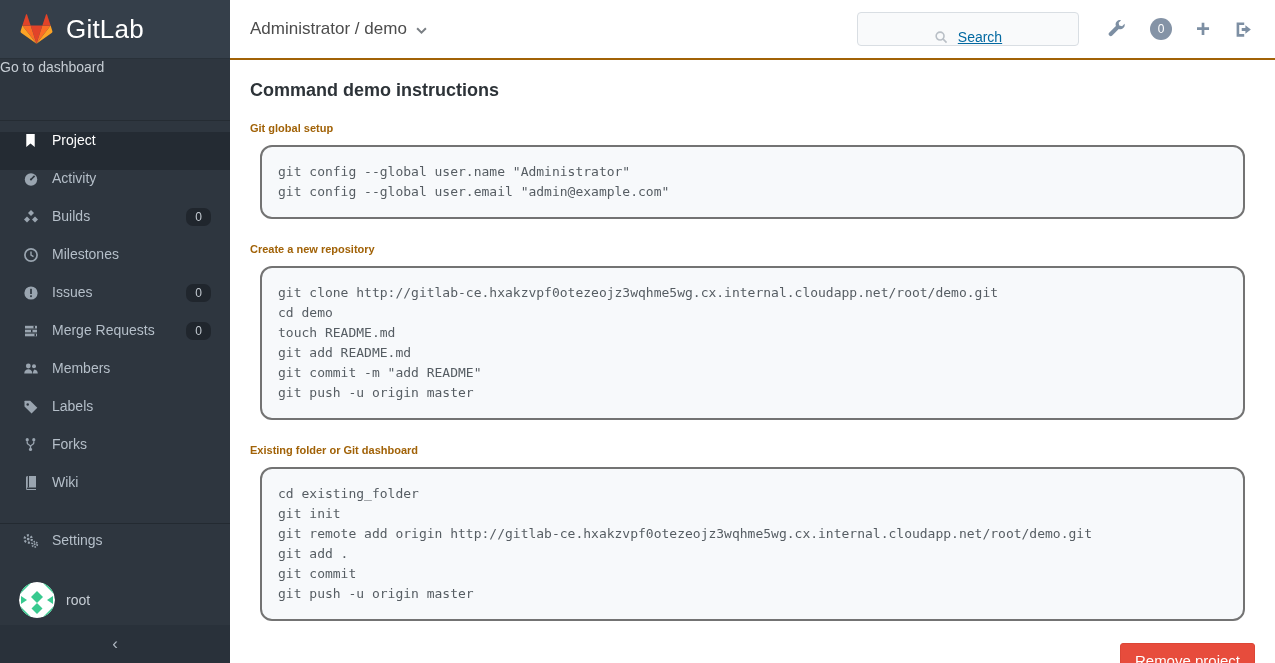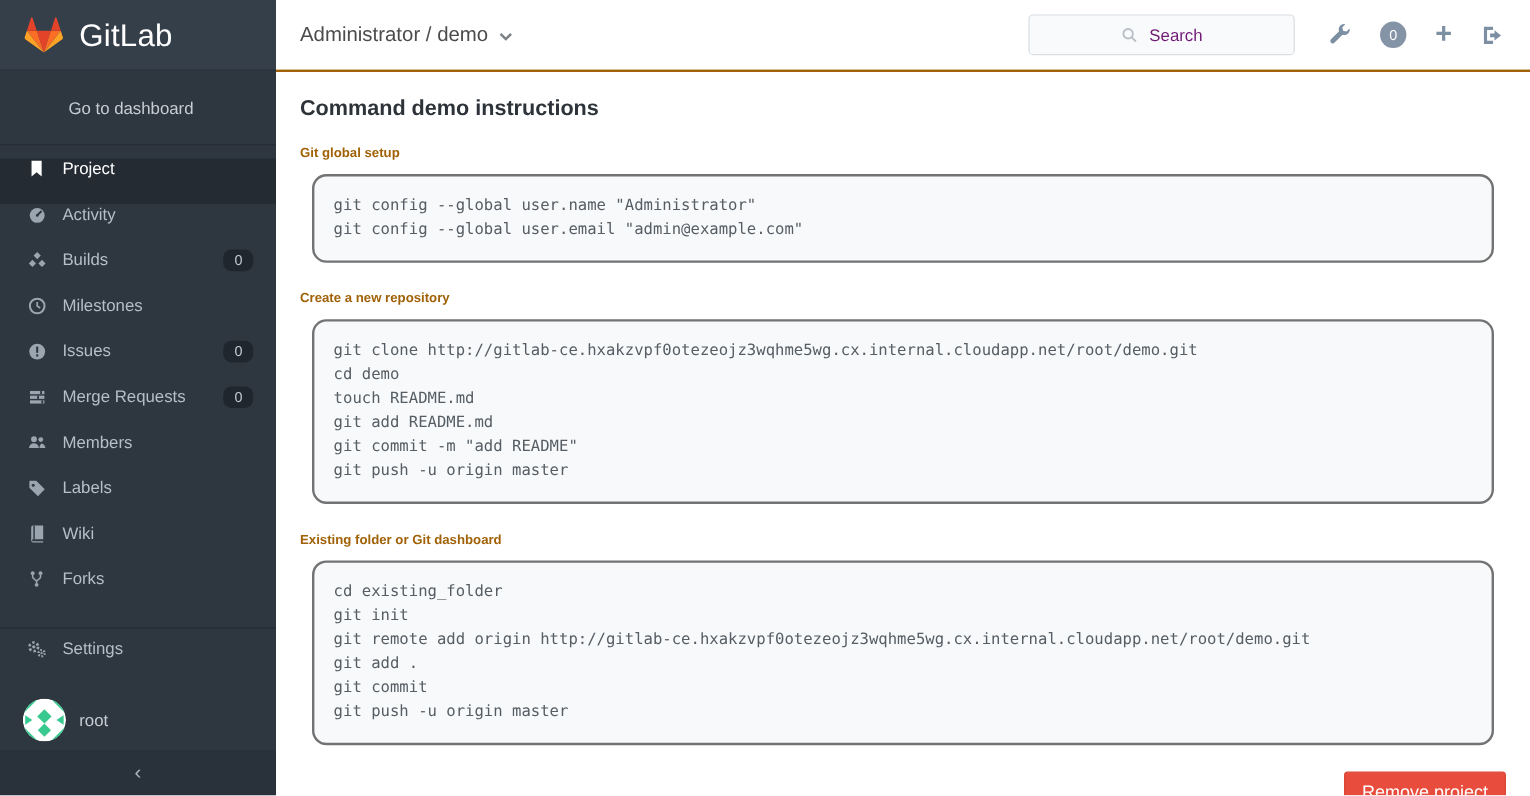--- a/index.html
+++ b/index.html
@@ -5,21 +5,21 @@
   html,body{margin:0;padding:0;background:#fff;}
   .app{width:1275px;height:663px;display:flex;overflow:hidden;
        font-family:"Liberation Sans","DejaVu Sans",sans-serif;background:#fff;}
 
   
   .sidebar{width:230px;flex:0 0 230px;background:#2e363f;color:#b9c2ca;
            display:flex;flex-direction:column;position:relative;}
   .logo-row{height:58px;flex:0 0 58px;background:#353f4a;display:flex;align-items:center;
             padding-left:20px;gap:13px;border-bottom:1px solid rgba(0,0,0,.22);cursor:pointer;}
   .logo-text{color:#fff;font-size:26px;letter-spacing:.2px;}
-  .dash-row{height:61px;flex:0 0 61px;display:flex;align-items:center;padding-left:57px;
+  .dash-row{height:61px;flex:0 0 61px;display:flex;
             font-size:14px;color:#c6cdd4;border-bottom:1px solid rgba(0,0,0,.18);cursor:pointer;}
   .nav{list-style:none;margin:11px 0 0;padding:0;}
   .nav-item{height:38px;display:flex;align-items:flex-start;padding:0 19px 0 22px;
             font-size:14px;cursor:pointer;color:#b5bfc9;}
   .nav-item .icn{width:17px;height:17px;margin-right:13px;display:inline-flex;
                  align-items:center;justify-content:center;color:#9aa5b0;flex:0 0 17px;}
   .nav-item.active{background:#242b33;color:#fff;}
   .nav-item.active .icn{color:#fff;}
   .badge{margin-left:auto;background:#20262d;border-radius:7px;padding:3px 9px;
          font-size:12px;color:#c3cad1;line-height:1;}
@@ -31,22 +31,22 @@
                 display:flex;align-items:center;justify-content:center;color:#aeb7c0;
                 font-size:17px;cursor:pointer;}
 
   
   .main{flex:1;display:flex;flex-direction:column;min-width:0;}
   .topbar{height:58px;flex:0 0 58px;display:flex;align-items:center;
           padding:0 22px 0 20px;border-bottom:2px solid #a16207;background:#fff;}
   .breadcrumb{font-size:17px;color:#4c4c4c;display:flex;align-items:center;gap:9px;}
   .topbar-right{margin-left:auto;display:flex;align-items:center;}
   .search-box{width:220px;height:32px;border:1px solid #d9dee3;border-radius:4px;
-              background:#f9fafb;display:flex;align-items:center;justify-content:center;
-              gap:9px;color:#701a75;font-size:14px;margin-right:28px;cursor:text;}
+              background:#f9fafb;display:flex;align-items:flex-end;justify-content:center;
+              gap:9px;color:#0369a1;font-size:14px;margin-right:28px;cursor:text;text-decoration:underline;}
   .hicons{display:flex;align-items:center;gap:24px;}
   .hicon{color:#7d8fa3;display:flex;align-items:center;justify-content:center;cursor:pointer;}
   .todo-badge{width:22px;height:22px;border-radius:50%;background:#8493a6;color:#fff;
               font-size:12px;display:flex;align-items:center;justify-content:center;cursor:pointer;}
   .plus-glyph{font-size:24px;font-weight:bold;color:#7d8fa3;line-height:1;cursor:pointer;}
 
   .content{flex:1;padding:12px 20px 0;overflow:hidden;}
   .page-title{font-size:18px;color:#2d3338;margin:8px 0 0;font-weight:bold;}
   .section h2{font-size:11px;color:#a16207;margin:24px 0 11px;font-weight:bold;}
   .section:first-of-type h2{margin-top:21px;}
@@ -171,40 +171,40 @@
           <svg width="16" height="16" viewBox="0 0 16 16">
               <path fill="currentColor" d="M1.5 2.2v5.2l7.1 7.1 5.7-5.7-7.1-7.1H2z"></path>
               <circle cx="4.7" cy="5.4" r="1.25" fill="#2e363f"></circle>
             </svg>
         </span>
         <span>Labels</span>
       </li>
 
       <li class="nav-item">
         <span class="icn">
-          <svg width="16" height="16" viewBox="0 0 16 16">
-              <path fill="currentColor" d="M3 2.6C3 1.7 3.7 1 4.6 1H13v11.4H4.6c-.5 0-.9.4-.9.8s.4.8.9.8H13V15H4.6C3.7 15 3 14.3 3 13.4z"></path>
-              <rect x="4.8" y="1" width="1.2" height="11.4" fill="#2e363f"></rect>
-            </svg>
-        </span>
-        <span>Wiki</span>
-      </li>
-
-      <li class="nav-item">
-        <span class="icn">
           <svg width="15" height="15" viewBox="0 0 16 16">
               <g fill="currentColor">
                 <circle cx="4.5" cy="2.8" r="1.7"></circle>
                 <circle cx="11.5" cy="2.8" r="1.7"></circle>
                 <circle cx="8" cy="13.2" r="1.7"></circle>
               </g>
               <path d="M4.5 4.5v1.8c0 1.8 3.5 2.2 3.5 4v1.4M11.5 4.5v1.8c0 1.8-3.5 2.2-3.5 4" fill="none" stroke="currentColor" stroke-width="1.4"></path>
             </svg>
         </span>
         <span>Forks</span>
+      </li>
+
+      <li class="nav-item">
+        <span class="icn">
+          <svg width="16" height="16" viewBox="0 0 16 16">
+              <path fill="currentColor" d="M3 2.6C3 1.7 3.7 1 4.6 1H13v11.4H4.6c-.5 0-.9.4-.9.8s.4.8.9.8H13V15H4.6C3.7 15 3 14.3 3 13.4z"></path>
+              <rect x="4.8" y="1" width="1.2" height="11.4" fill="#2e363f"></rect>
+            </svg>
+        </span>
+        <span>Wiki</span>
       </li>
     </ul>
 
     <div class="side-divider"></div>
 
     <div class="nav-item">
       <span class="icn">
         <svg width="17" height="17" viewBox="0 0 16 16">
             <circle cx="5.8" cy="6.6" r="3.4" fill="none" stroke="currentColor" stroke-width="2.1" stroke-dasharray="1.9 1.7"></circle>
             <circle cx="5.8" cy="6.6" r="1.3" fill="currentColor"></circle>

